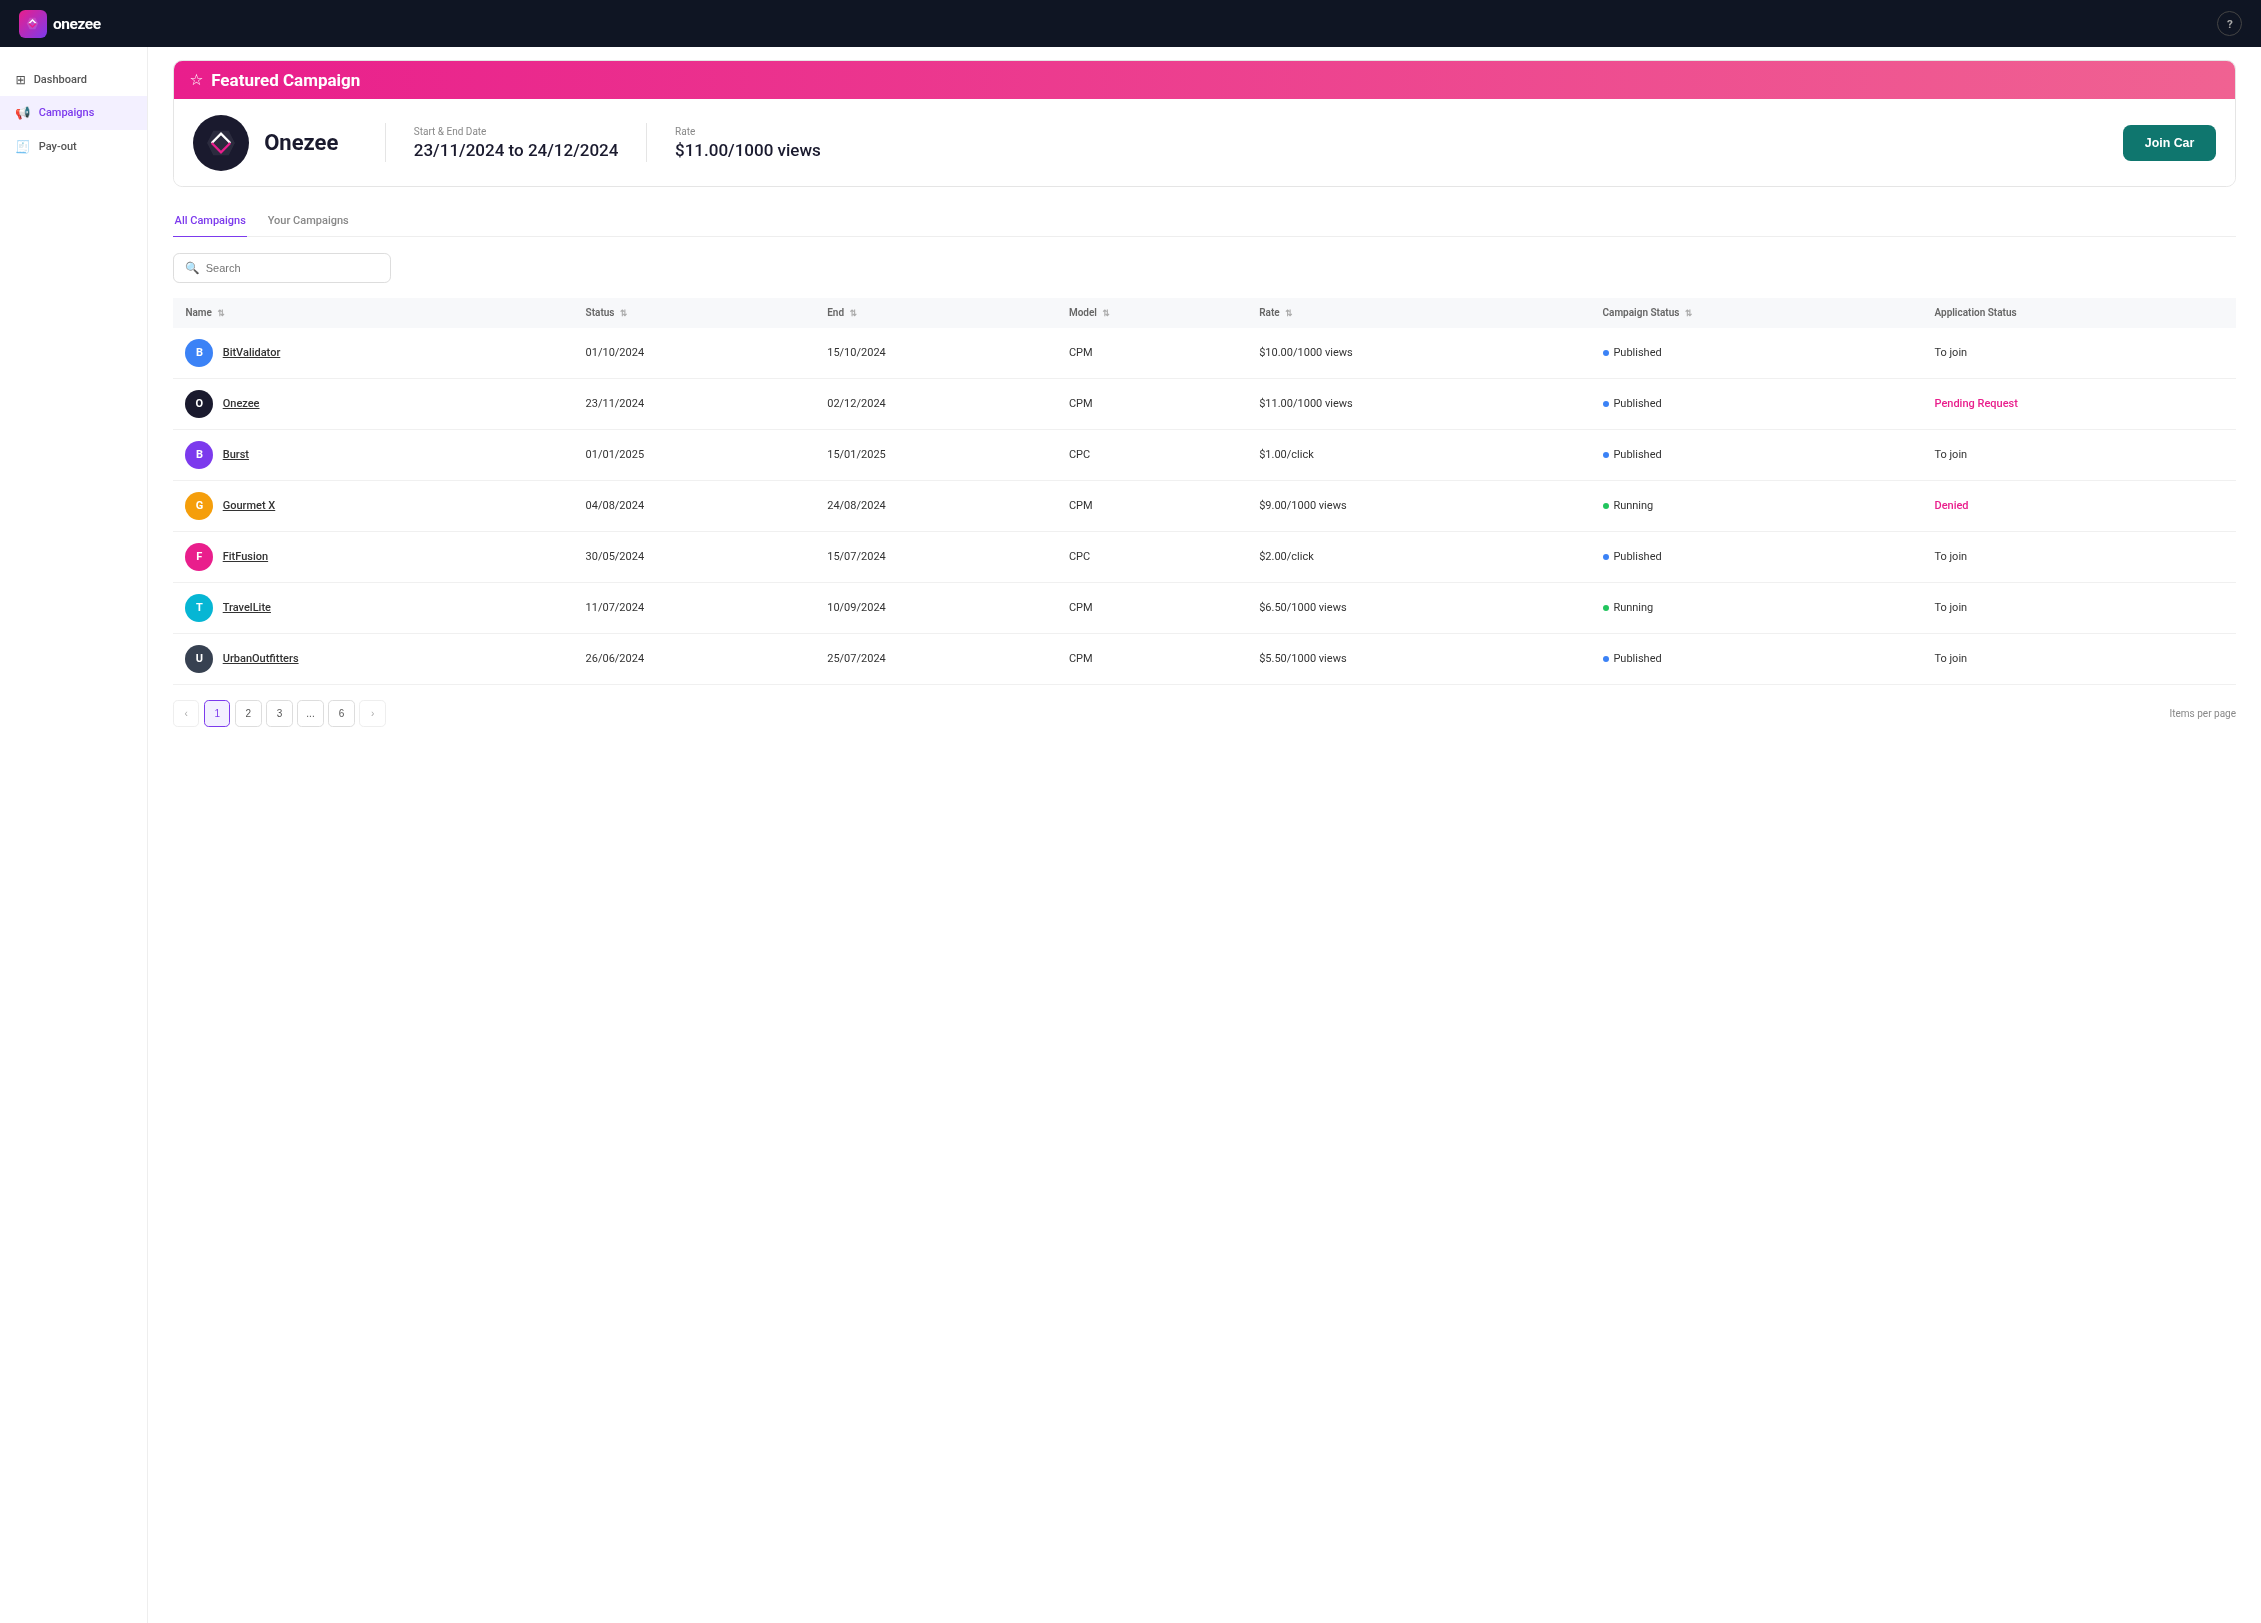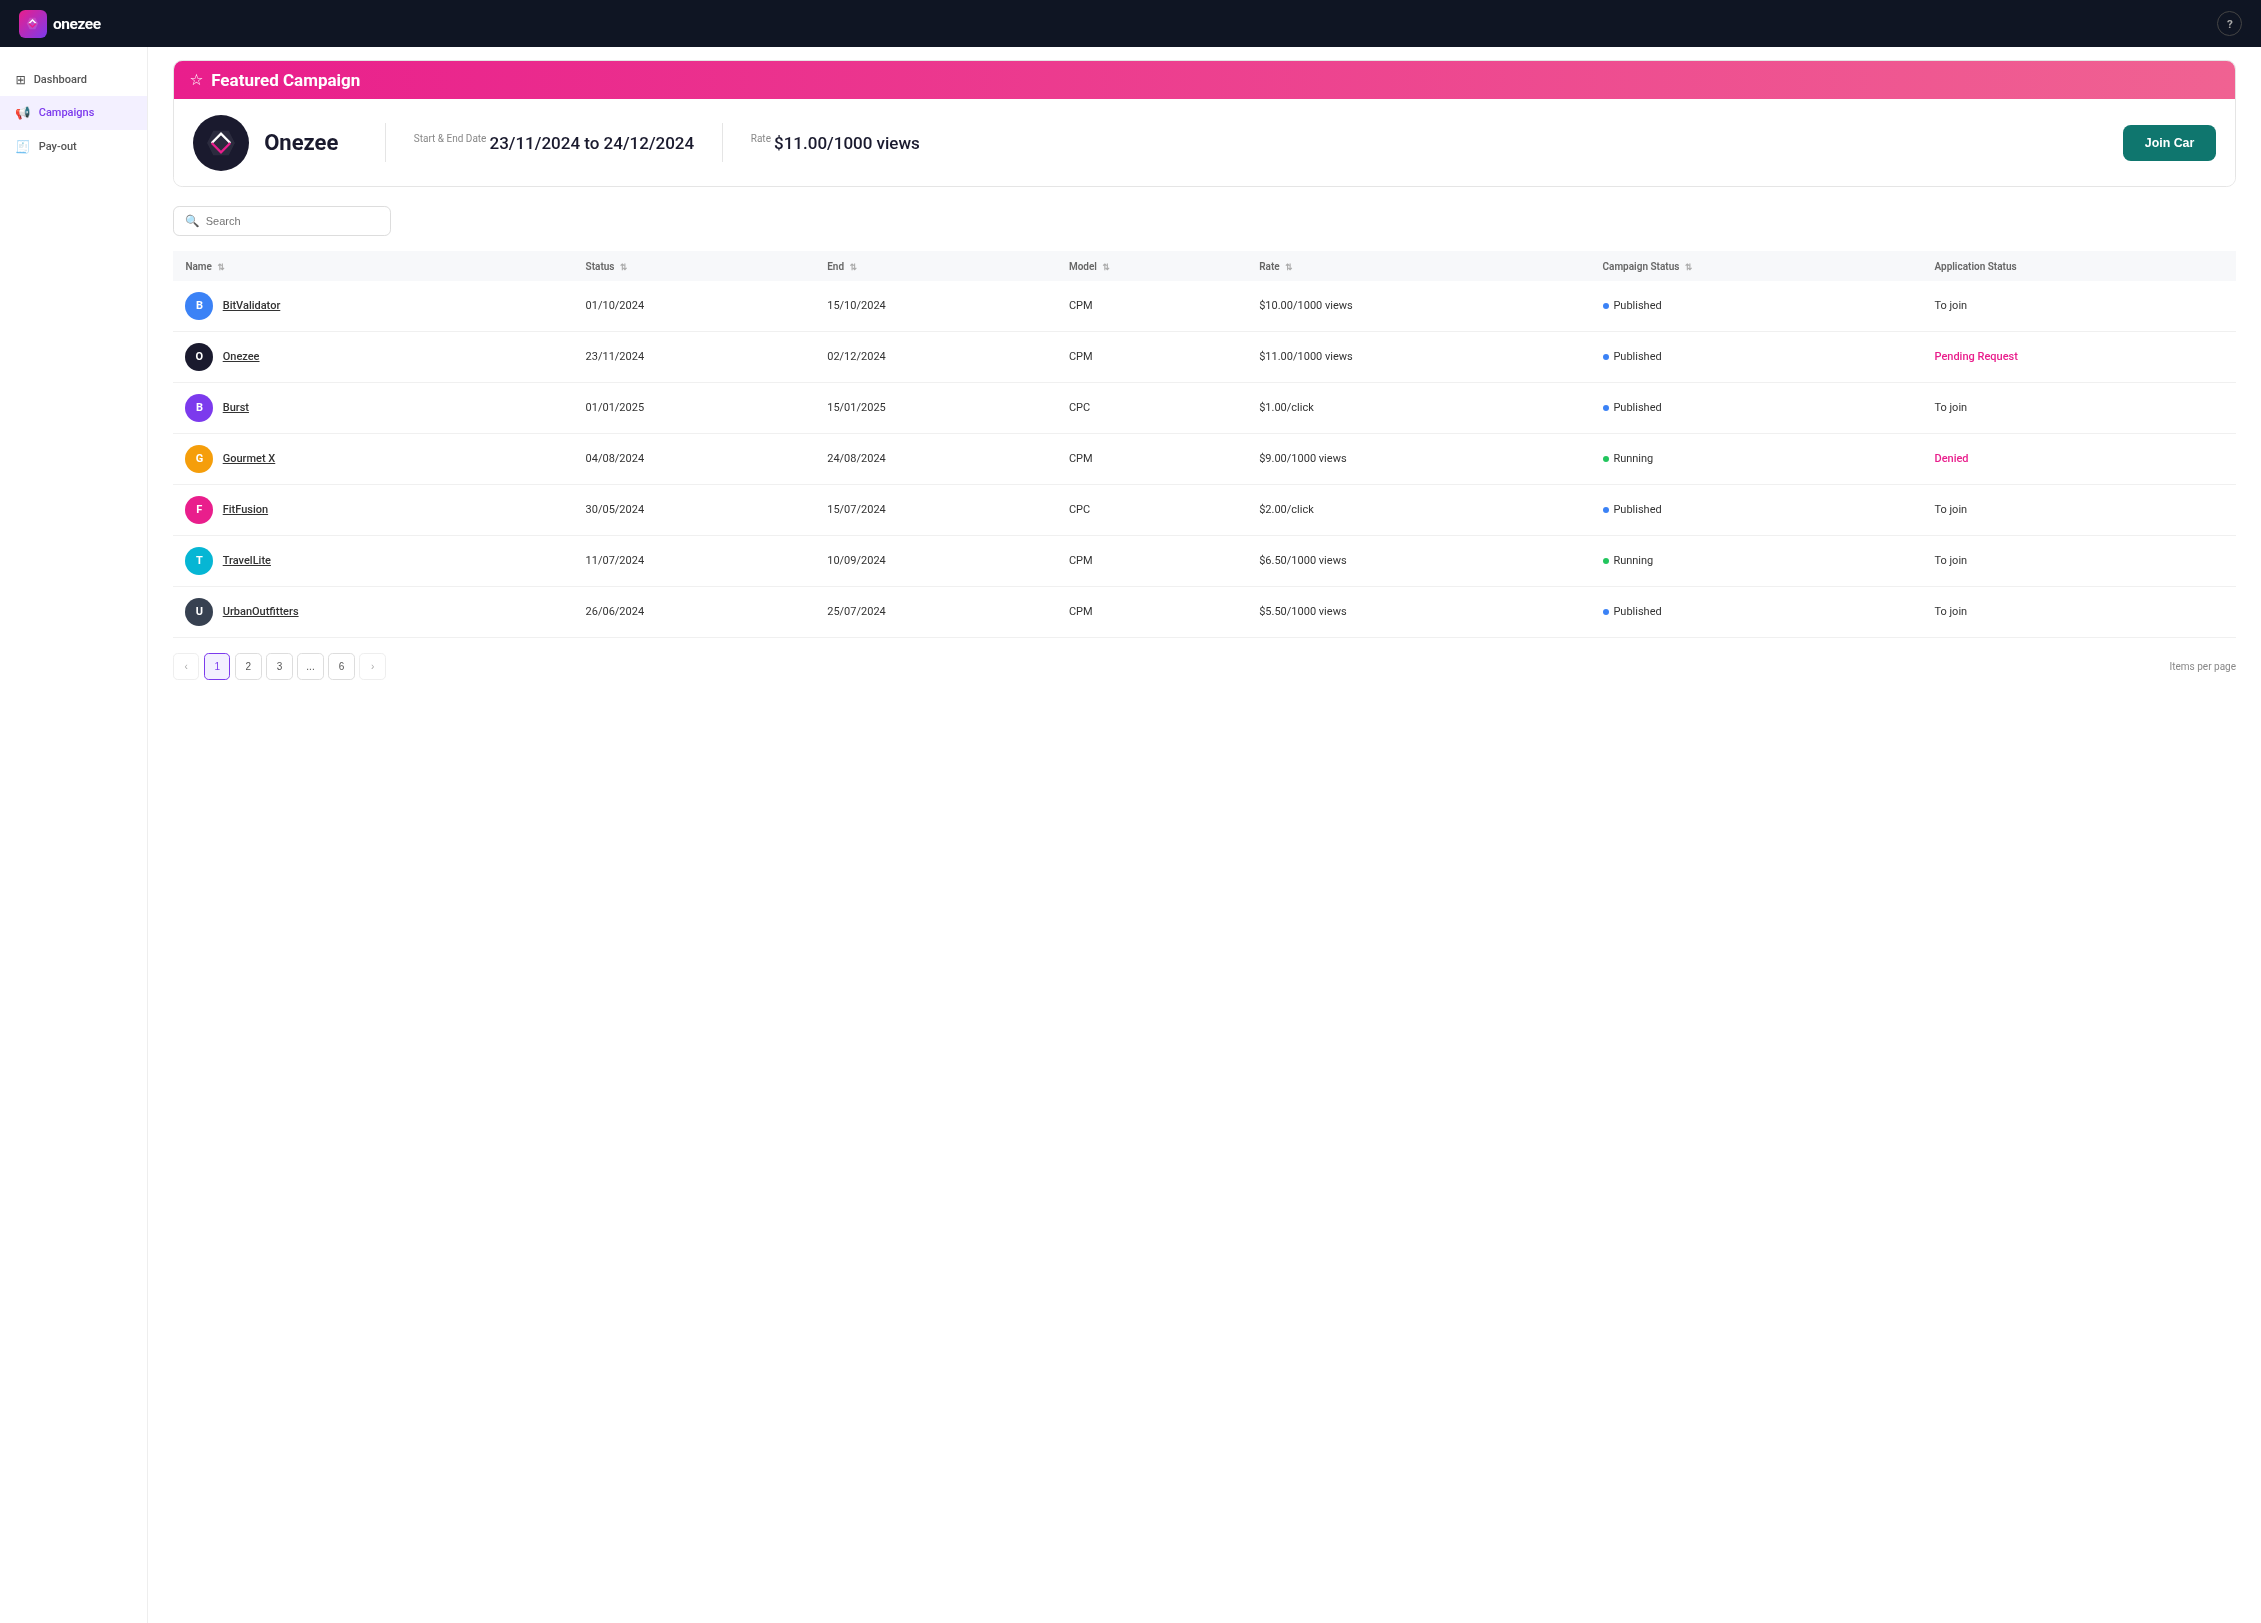--- a/index.html
+++ b/index.html
@@ -114,21 +114,21 @@
       font-size: 22px;
       font-weight: 700;
       color: #1a1a2e;
       min-width: 93px;
     }
     .campaign-meta-divider {
       width: 0.8px; height: 39px;
       background: #e5e5e5;
       margin: 0 12.4px;
     }
-    .campaign-meta-item { display: flex; flex-direction: row; gap: 3.1px; }
+    .campaign-meta-item { display: flex; flex-direction: column; gap: 3.1px; }
     .campaign-meta-label { font-size: 10px; color: #888; }
     .campaign-meta-value { font-size: 17px; color: #1a1a2e; font-weight: 500; }
     .join-btn {
       margin-left: auto;
       background: #0f766e;
       color: #fff;
       border: none;
       border-radius: 7.8px;
       padding: 11px 22px;
       font-size: 12.4px;
@@ -291,20 +291,24 @@
       </div>
       <div class="campaign-meta-divider"></div>
       <div class="campaign-meta-item">
         <span class="campaign-meta-label">Rate</span>
         <span class="campaign-meta-value">$11.00/1000 views</span>
       </div>
       <button class="join-btn">Join Car</button>
     </div>
   </div>
 
+  <div class="tabs">
+    <div class="tab active">All Campaigns</div>
+    <div class="tab">Your Campaigns</div>
+  </div>
 
   <div class="search-bar">
     <span class="search-icon-inline">🔍</span>
     <input type="text" placeholder="Search" style="">
   </div>
 
   <table class="campaigns-table">
     <thead>
       <tr>
         <th>

